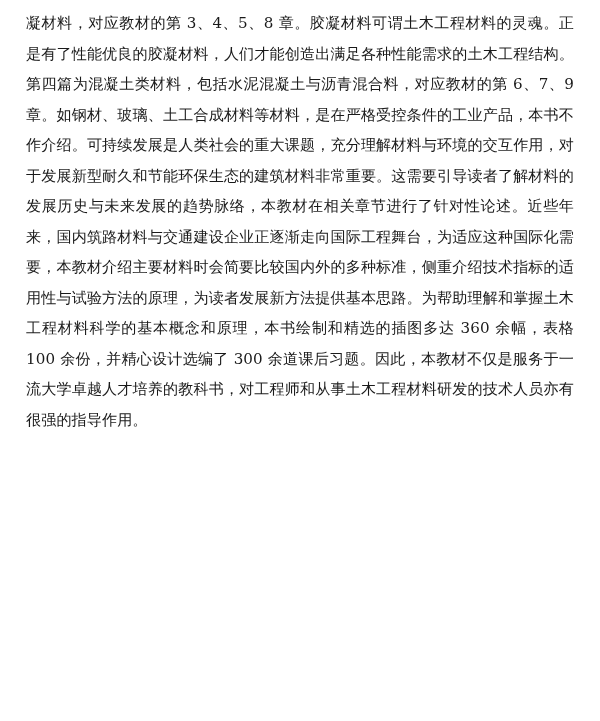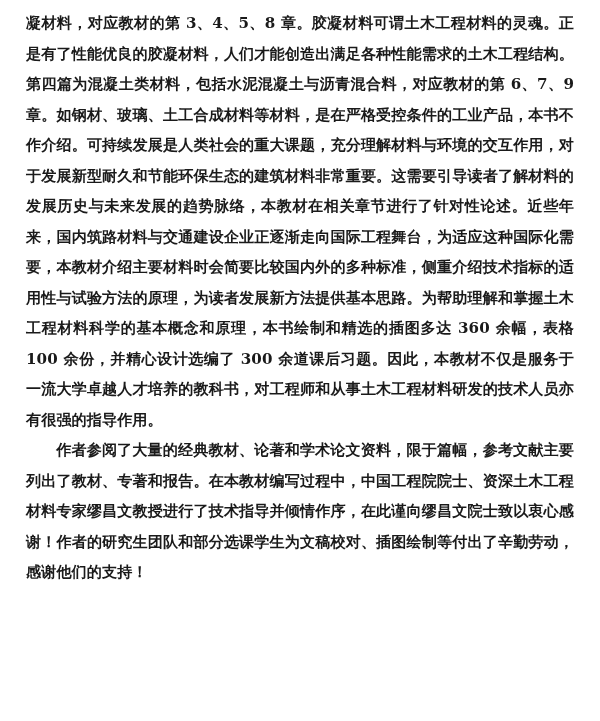--- a/index.html
+++ b/index.html
@@ -13,21 +13,20 @@
     font-family: "DejaVu Serif", "Liberation Serif", serif;
     color: #1a1a1a;
     overflow: hidden;
   }
   .page {
     position: relative;
     width: 600px;
     height: 516px;
     box-sizing: border-box;
     padding: 8px 26px 0 26px;
-    font-weight: bold;
   }
   .body-text {
     font-size: 15.1px;
     line-height: 30.5px;
     text-align: justify;
     text-justify: inter-ideograph;
     letter-spacing: 0.1px;
   }
   .para {
     margin: 0;
@@ -43,16 +42,15 @@
     margin-top: 19px;
   }
 </style>
 </head>
 <body>
 
 <div class="page">
 
   <div class="body-text">
     <p class="para first">凝材料，对应教材的第 3、4、5、8 章。胶凝材料可谓土木工程材料的灵魂。正是有了性能优良的胶凝材料，人们才能创造出满足各种性能需求的土木工程结构。第四篇为混凝土类材料，包括水泥混凝土与沥青混合料，对应教材的第 6、7、9 章。如钢材、玻璃、土工合成材料等材料，是在严格受控条件的工业产品，本书不作介绍。可持续发展是人类社会的重大课题，充分理解材料与环境的交互作用，对于发展新型耐久和节能环保生态的建筑材料非常重要。这需要引导读者了解材料的发展历史与未来发展的趋势脉络，本教材在相关章节进行了针对性论述。近些年来，国内筑路材料与交通建设企业正逐渐走向国际工程舞台，为适应这种国际化需要，本教材介绍主要材料时会简要比较国内外的多种标准，侧重介绍技术指标的适用性与试验方法的原理，为读者发展新方法提供基本思路。为帮助理解和掌握土木工程材料科学的基本概念和原理，本书绘制和精选的插图多达 360 余幅，表格 100 余份，并精心设计选编了 300 余道课后习题。因此，本教材不仅是服务于一流大学卓越人才培养的教科书，对工程师和从事土木工程材料研发的技术人员亦有很强的指导作用。</p>
-    <p class="para gap-para">作者参阅了大量的经典教材、论著和学术论文资料，限于篇幅，参考文献主要列出了教材、专著和报告。在本教材编写过程中，中国工程院院士、资深土木工程材料专家缪昌文教授进行了技术指导并倾情作序，在此谨向缪昌文院士致以衷心感谢！作者的研究生团队和部分选课学生为文稿校对、插图绘制等付出了辛勤劳动，感谢他们的支持！</p>
   </div>
 
 </div>
 
 </body></html>

